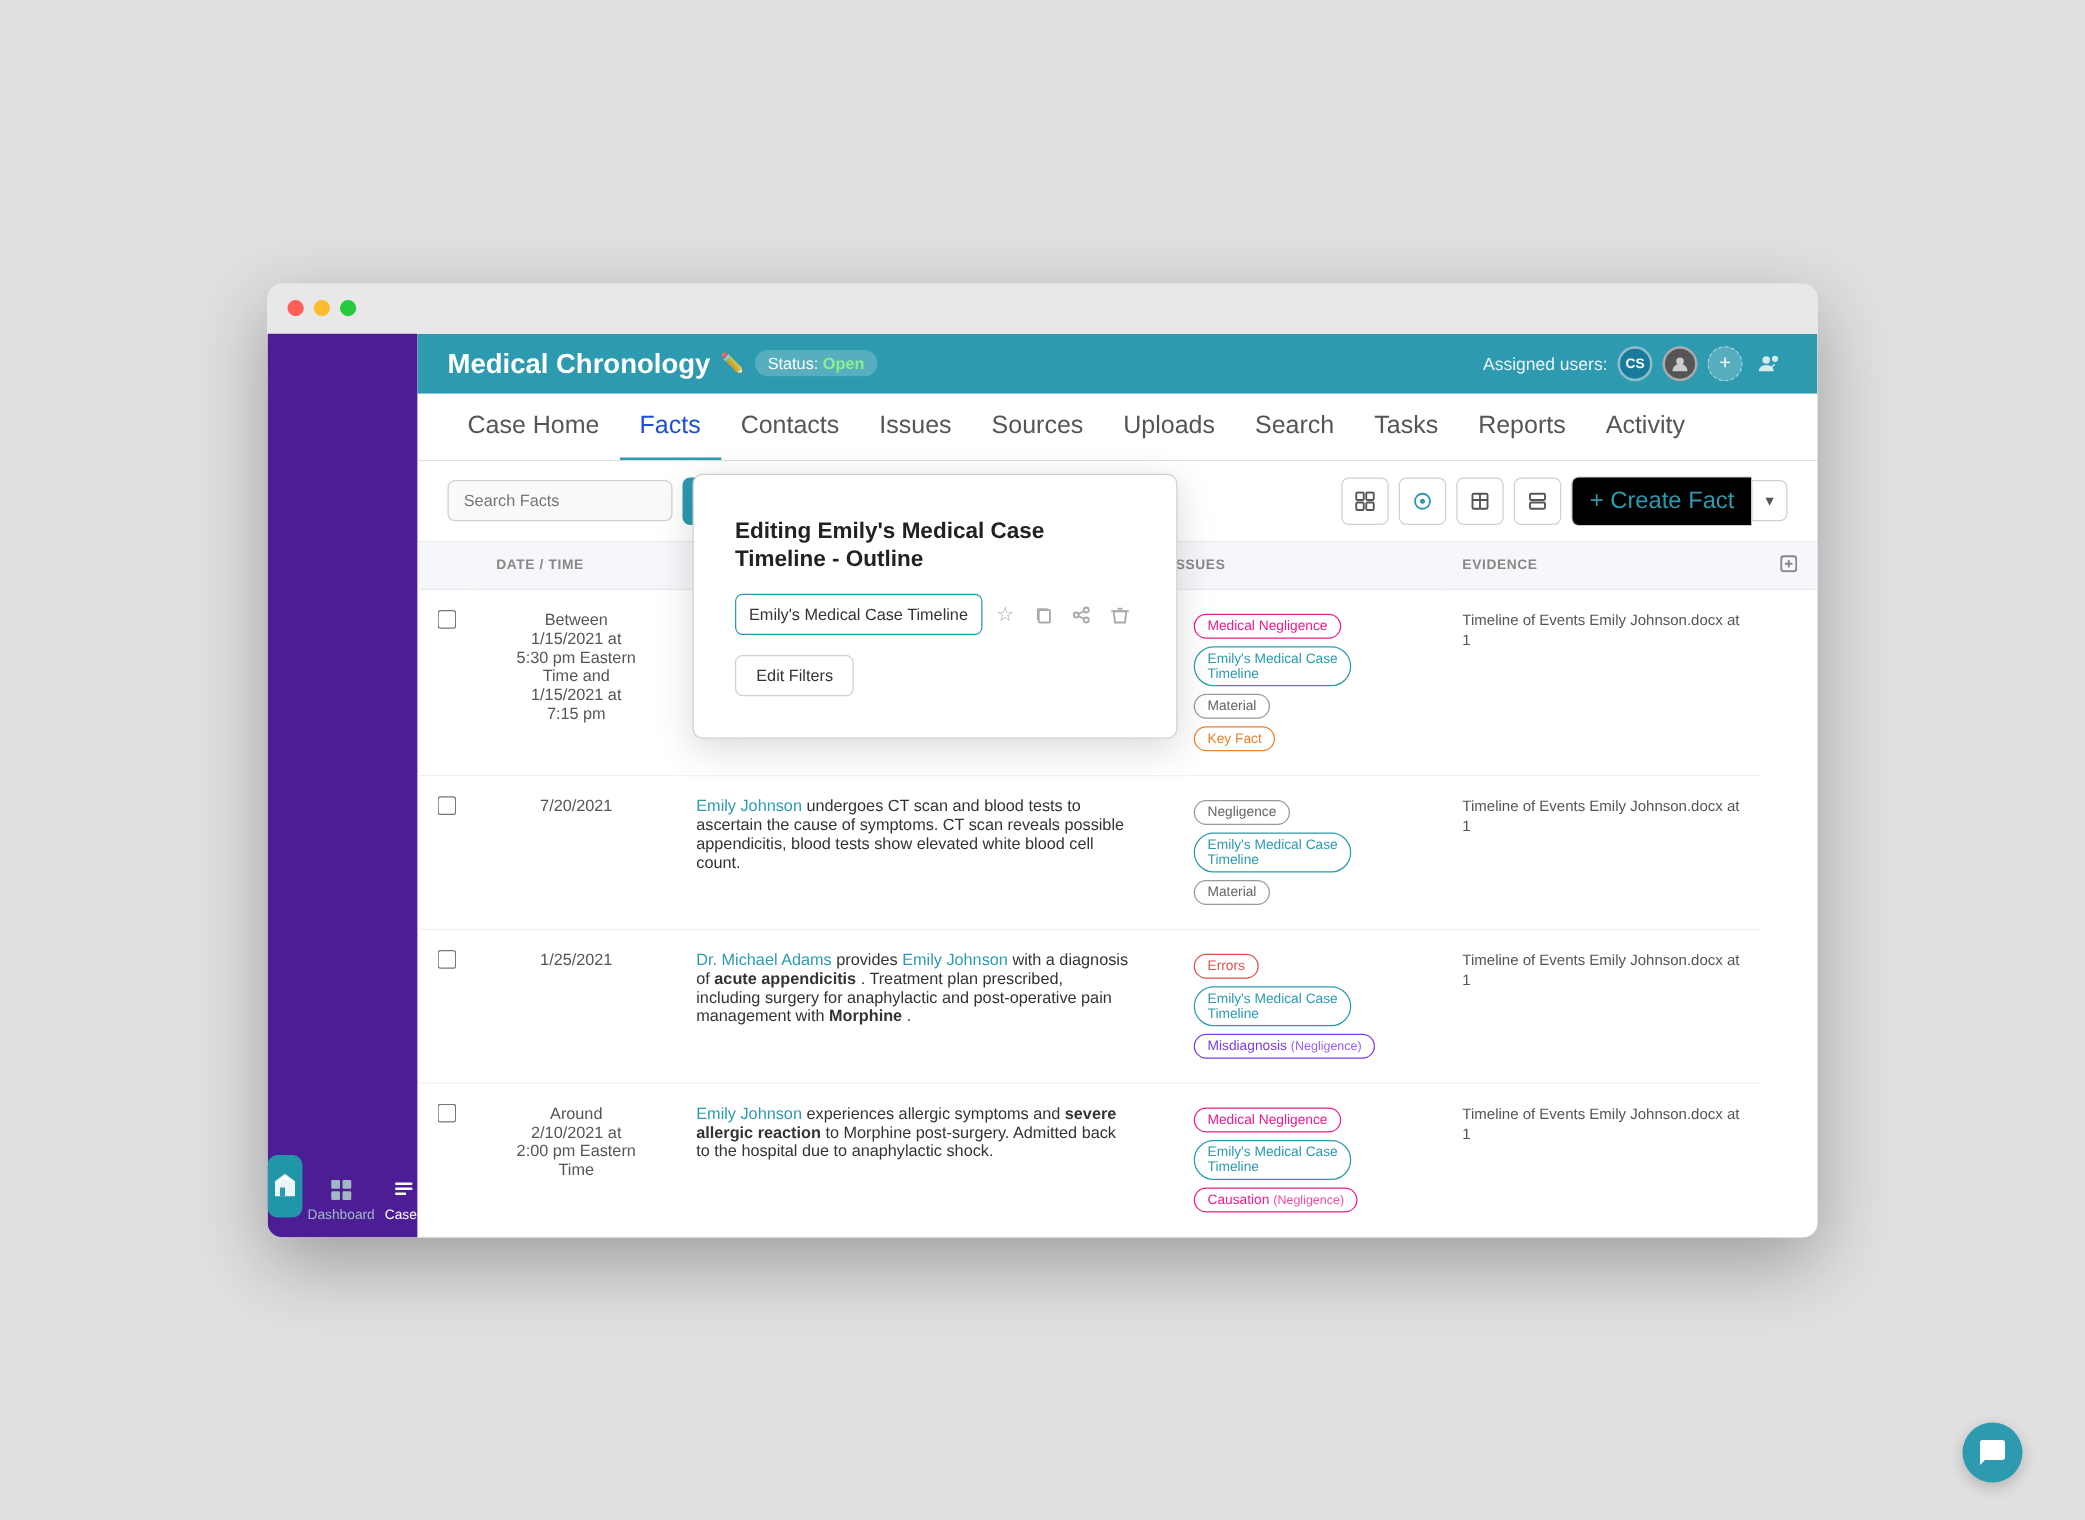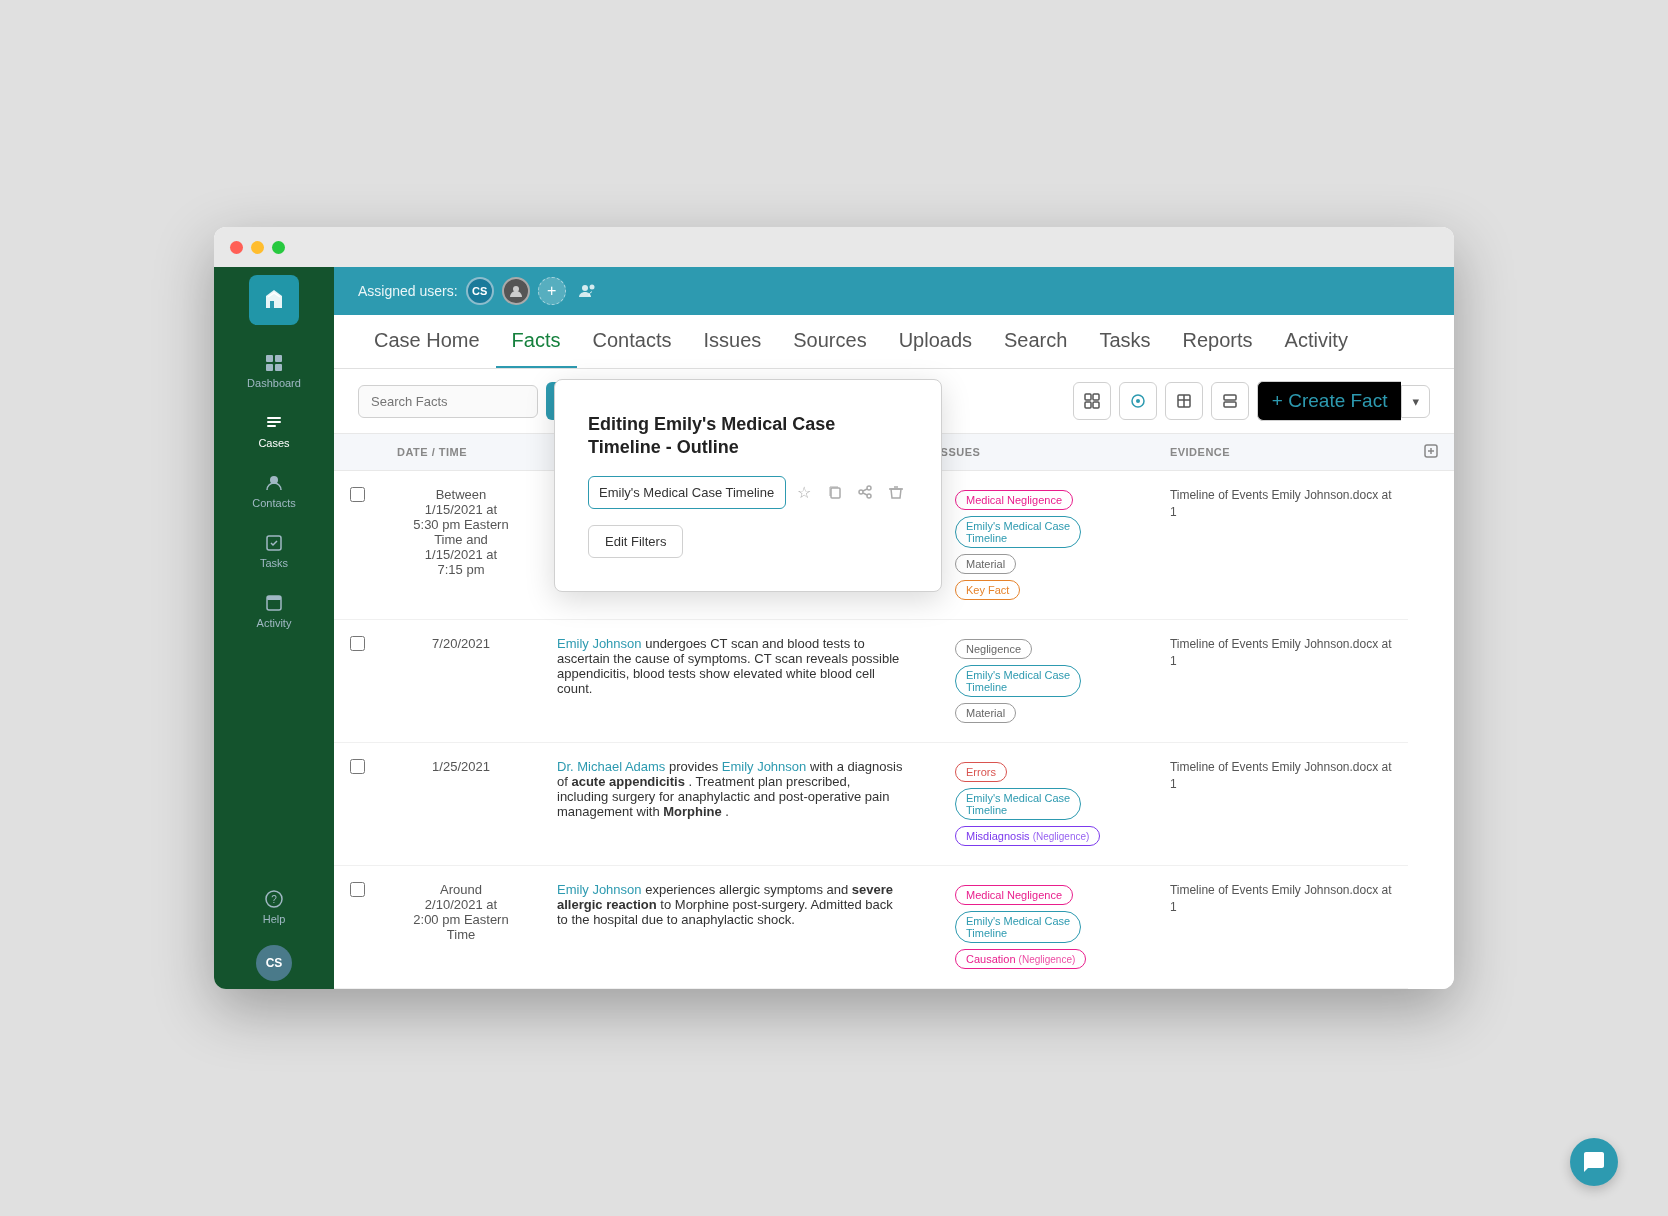--- a/index.html
+++ b/index.html
@@ -8,21 +8,21 @@
     .window { width: 1240px; background: #fff; border-radius: 12px; overflow: hidden; box-shadow: 0 20px 60px rgba(0,0,0,0.3); }
 
     .window-titlebar { background: #e8e8e8; height: 40px; display: flex; align-items: center; padding: 0 16px; gap: 8px; }
     .traffic-light { width: 13px; height: 13px; border-radius: 50%; }
     .tl-red { background: #ff5f56; }
     .tl-yellow { background: #ffbd2e; }
     .tl-green { background: #27c93f; }
 
     .app-layout { display: flex; height: calc(100% - 40px); }
 
-    .sidebar { width: 120px; background: #14532d; display: flex; flex-direction: column; align-items: center; padding-top: 8px; flex-shrink: 0; }
+    .sidebar { width: 120px; background: #4c1d95; display: flex; align-items: flex-end; padding-top: 8px; flex-shrink: 0; }
     .sidebar-logo { width: 50px; height: 50px; background: #2196a8; border-radius: 8px; display: flex; align-items: center; justify-content: center; margin-bottom: 16px; }
     .sidebar-logo svg { width: 28px; height: 28px; }
     .sidebar-item { width: 100%; display: flex; flex-direction: column; align-items: center; padding: 12px 4px; cursor: pointer; color: #a0b8c4; font-size: 11px; gap: 4px; }
     .sidebar-item.active { color: #fff; }
     .sidebar-item svg { width: 20px; height: 20px; }
     .sidebar-bottom { margin-top: auto; }
     .sidebar-avatar { width: 36px; height: 36px; border-radius: 50%; background: #4a7a8a; display: flex; align-items: center; justify-content: center; color: #fff; font-size: 12px; font-weight: bold; margin: 8px auto; }
 
     .main-content { flex: 1; display: flex; flex-direction: column; overflow: hidden; }
 
@@ -34,21 +34,21 @@
     .status-open { color: #90ee90; font-weight: 600; }
     .header-right { display: flex; align-items: center; gap: 8px; color: #fff; font-size: 14px; }
     .assigned-label { color: rgba(255,255,255,0.9); }
     .user-badge { width: 28px; height: 28px; border-radius: 50%; background: #1a7a9a; display: flex; align-items: center; justify-content: center; color: #fff; font-size: 11px; font-weight: bold; border: 2px solid rgba(255,255,255,0.5); }
     .user-avatar-btn { width: 28px; height: 28px; border-radius: 50%; background: #555; display: flex; align-items: center; justify-content: center; cursor: pointer; border: 2px solid rgba(255,255,255,0.5); }
     .add-user-btn { width: 28px; height: 28px; border-radius: 50%; background: rgba(255,255,255,0.2); display: flex; align-items: center; justify-content: center; cursor: pointer; color: #fff; font-size: 16px; border: 1px dashed rgba(255,255,255,0.5); }
     .users-icon-btn { width: 28px; height: 28px; display: flex; align-items: center; justify-content: center; cursor: pointer; color: rgba(255,255,255,0.8); }
 
     .nav-tabs { display: flex; background: #fff; border-bottom: 1px solid #e0e0e0; padding: 0 24px; }
     .nav-tab { padding: 14px 16px; font-size: 20px; color: #555; cursor: pointer; border-bottom: 2px solid transparent; white-space: nowrap; }
-    .nav-tab.active { color: #15803d; border-bottom-color: #2d9ab0; font-weight: 500; }
+    .nav-tab.active { color: #1d4ed8; border-bottom-color: #2d9ab0; font-weight: 500; }
 
     .facts-toolbar { display: flex; align-items: center; gap: 8px; padding: 12px 24px; background: #fff; border-bottom: 1px solid #e8e8e8; }
     .search-input { width: 180px; padding: 8px 12px; border: 1px solid #d0d0d0; border-radius: 6px; font-size: 13px; color: #888; background: #fafafa; }
     .filter-btn { width: 38px; height: 38px; background: #2d9ab0; border: none; border-radius: 6px; display: flex; align-items: center; justify-content: center; cursor: pointer; }
     .filter-tag { display: flex; align-items: center; gap: 6px; background: #fff; border: 1px solid #d0d0d0; border-radius: 6px; padding: 6px 10px; font-size: 13px; color: #333; }
     .filter-tag-close { cursor: pointer; color: #888; font-size: 16px; line-height: 1; }
     .dropdown-btn { width: 38px; height: 38px; background: #fff; border: 1px solid #d0d0d0; border-radius: 6px; display: flex; align-items: center; justify-content: center; cursor: pointer; }
     .toolbar-spacer { flex: 1; }
     .icon-btn { width: 38px; height: 38px; background: #fff; border: 1px solid #d0d0d0; border-radius: 6px; display: flex; align-items: center; justify-content: center; cursor: pointer; color: #555; }
     .create-fact-btn { display: flex; align-items: center; gap: 0; }
@@ -166,20 +166,27 @@
         </div>
         <div class="sidebar-avatar">
           <span>CS</span>
         </div>
       </div>
     </div>
 
     <div class="main-content">
 
       <div class="top-header">
+        <div class="header-left">
+          <span class="case-title">Medical Chronology</span>
+          <button class="edit-icon-btn">✏️</button>
+          <span class="status-badge">
+            <span>Status:</span>&nbsp;<span class="status-open">Open</span>
+          </span>
+        </div>
         <div class="header-right">
           <span class="assigned-label">Assigned users:</span>
           <div class="user-badge">
             <span>CS</span>
           </div>
           <div class="user-avatar-btn">
             <svg width="16" height="16" viewBox="0 0 16 16" fill="#ccc">
               <circle cx="8" cy="6" r="3"></circle>
               <path d="M2 14c0-3.314 2.686-6 6-6s6 2.686 6 6" fill="#ccc"></path>
             </svg>

